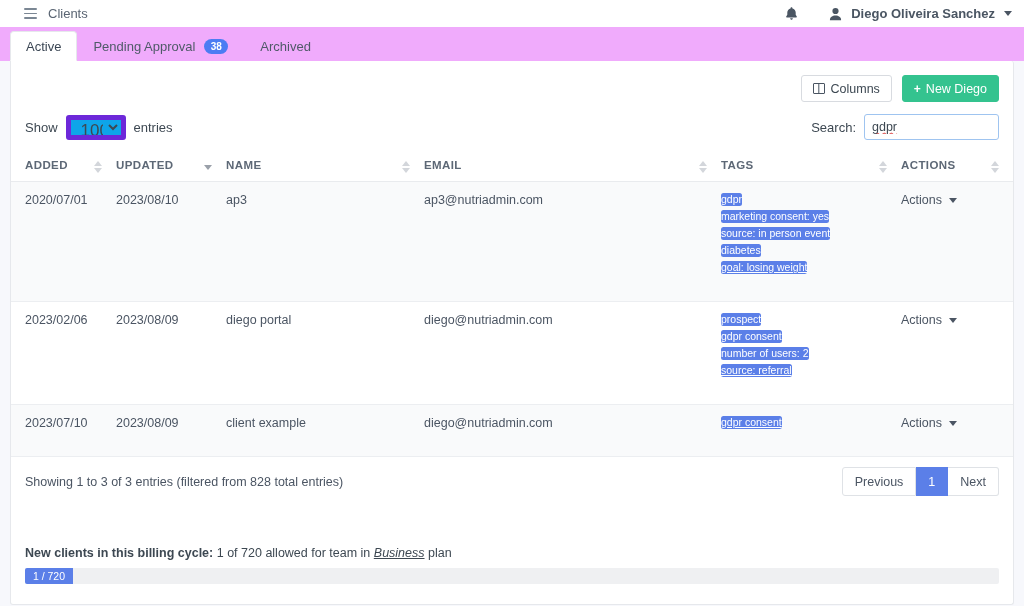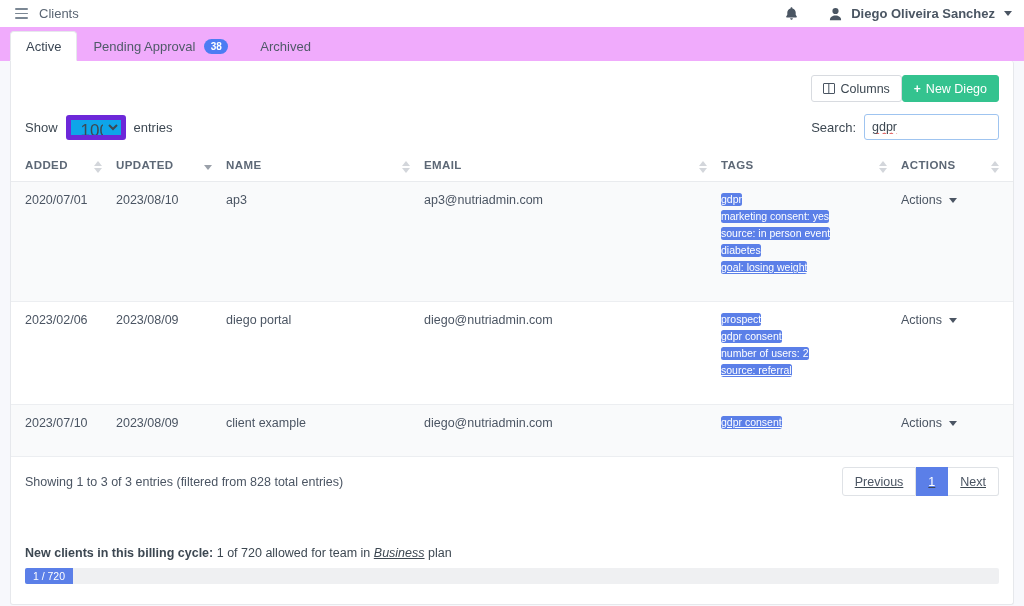--- a/index.html
+++ b/index.html
@@ -12,21 +12,21 @@
     color: #3d4852;
     overflow: hidden;
   }
 
   
   #topbar {
     height: 27px;
     background: #ffffff;
     display: flex;
     align-items: center;
-    padding: 0 12px 0 15px;
+    padding: 0 12px 0 24px;
   }
   .hamburger {
     width: 13px; height: 11px;
     display: flex; flex-direction: column; justify-content: space-between;
     margin-right: 11px;
     cursor: pointer;
   }
   .hamburger i { display: block; height: 1.6px; background: #7b8794; border-radius: 1px; }
   #page-title-text { font-size: 13px; color: #5a6573; }
   .spacer { flex: 1 1 auto; }
@@ -90,20 +90,21 @@
     border-top: none;
     border-radius: 0 3px 3px 3px;
     height: 544px;
     padding: 0;
   }
 
   
   #toolbar {
     display: flex; justify-content: flex-end; align-items: center;
     padding: 14px 14px 0 14px;
+    gap: 10px;
   }
   .btn {
     font-family: "Liberation Sans", sans-serif;
     font-size: 12.5px;
     height: 27px;
     padding: 0 11px;
     border-radius: 3px;
     display: inline-flex; align-items: center;
     cursor: pointer;
     white-space: nowrap;
@@ -224,21 +225,21 @@
     border-right: 4px solid transparent;
     border-top: 5px solid #4b5563;
   }
 
   
   #tablefoot {
     display: flex; align-items: center;
     padding: 10px 14px 0 14px;
   }
   #info { font-size: 12.5px; color: #4b5563; }
-  #pagination { margin-left: auto; display: flex; text-decoration: underline; }
+  #pagination { margin-left: auto; display: flex; }
   .page-btn {
     font-size: 12.5px;
     height: 29px;
     padding: 0 12px;
     display: flex; align-items: center;
     border: 1px solid #dfe2e6;
     border-left: none;
     background: #fff;
     color: #4b5563;
     cursor: pointer;

